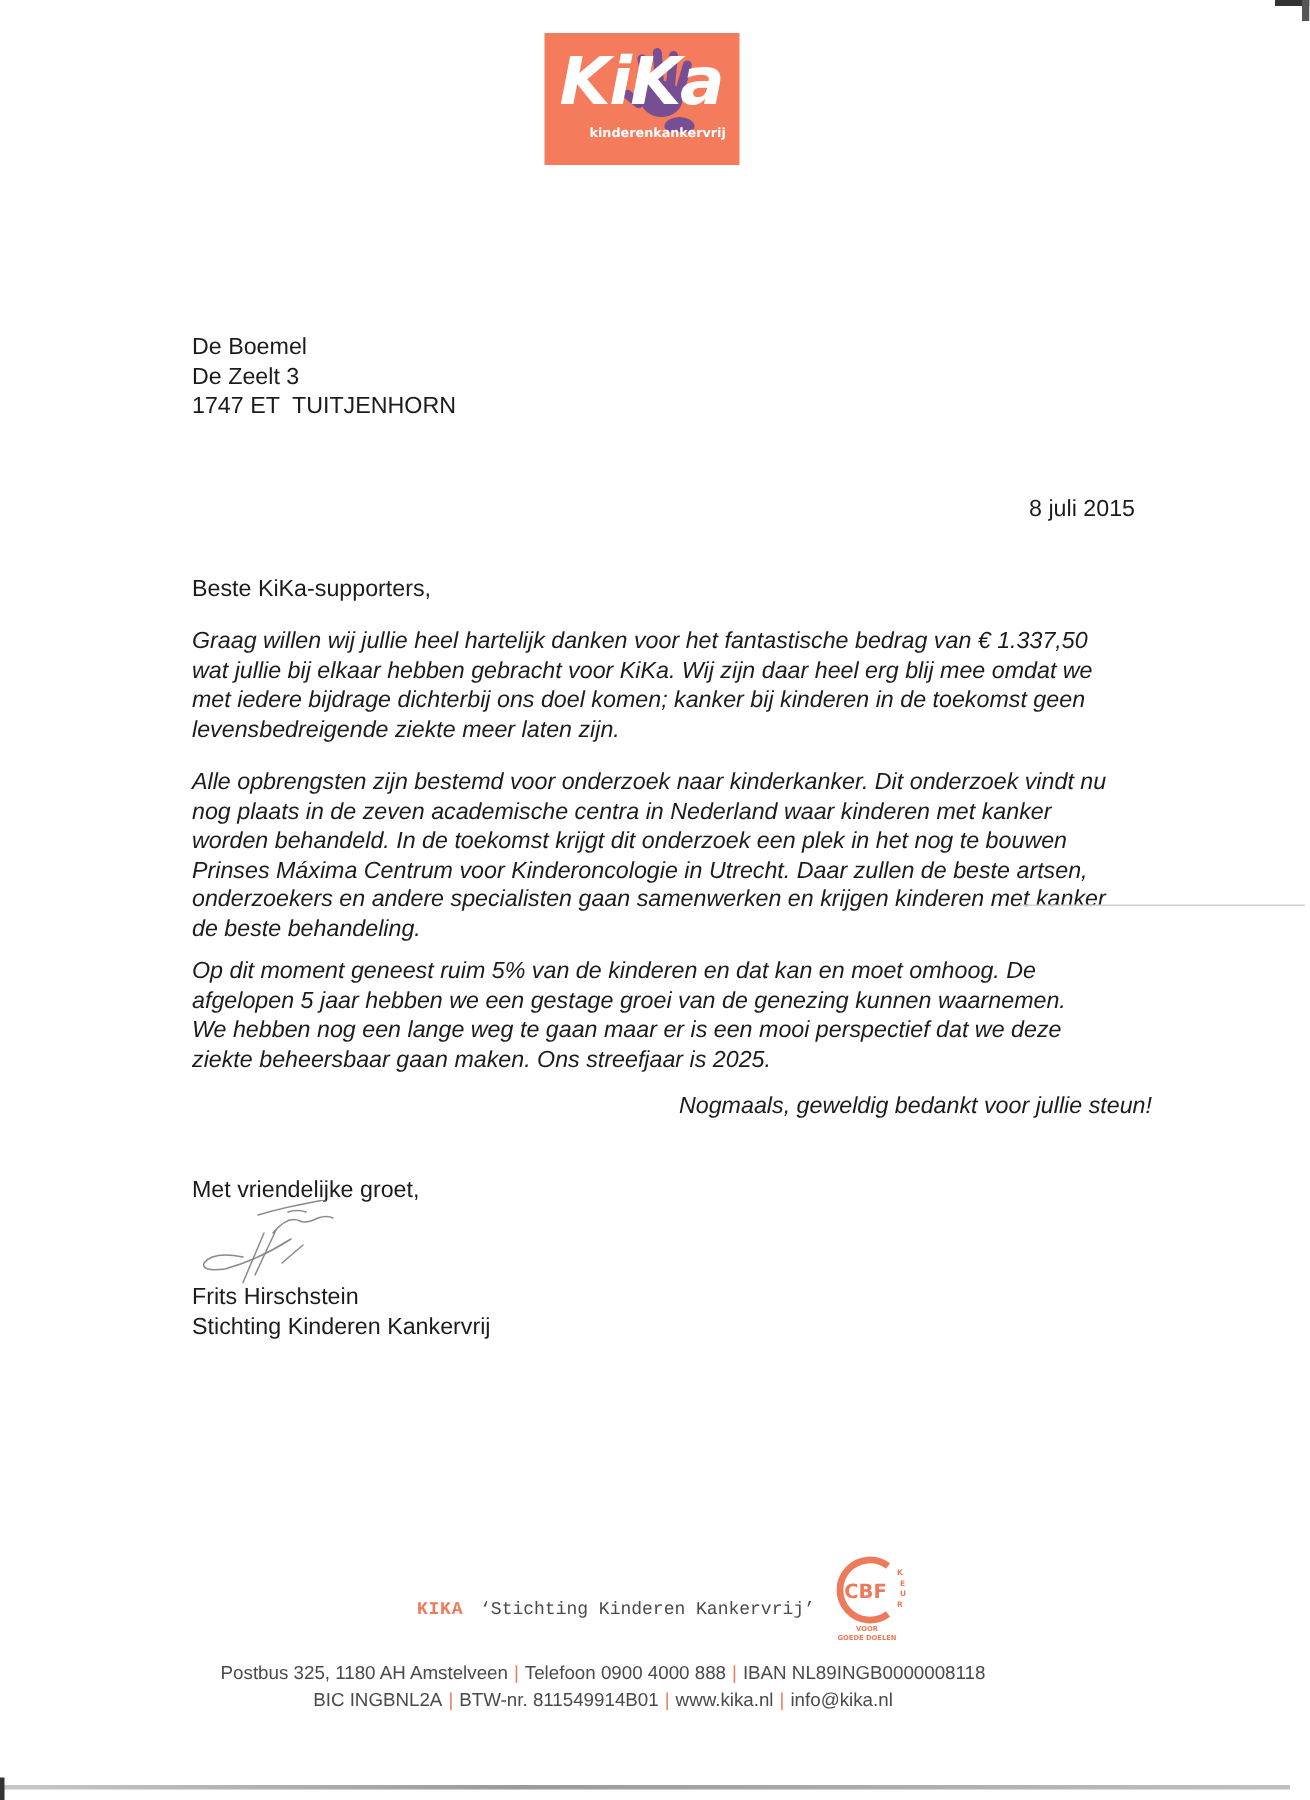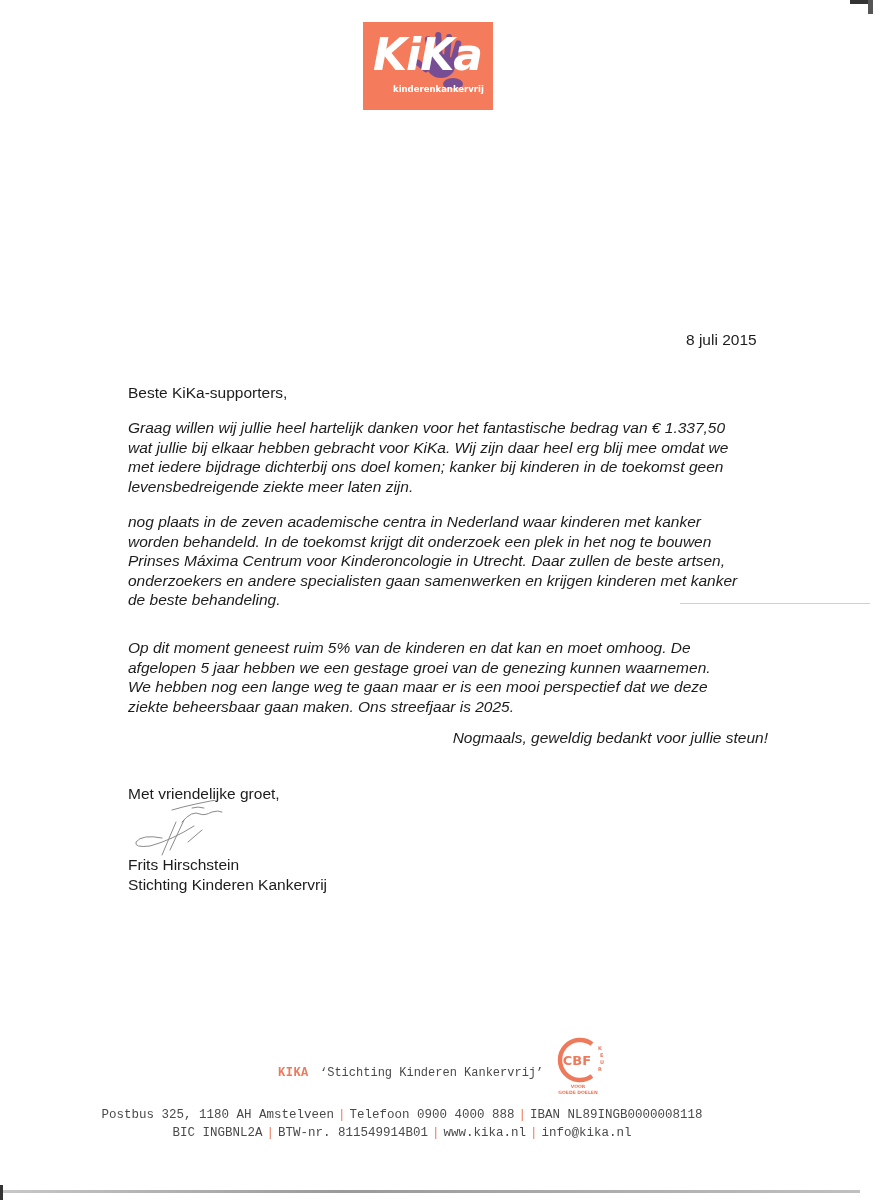--- a/index.html
+++ b/index.html
@@ -57,21 +57,21 @@
     font-family: Liberation Mono, monospace; font-size: 12px; color: #4a4a4a;
     white-space: nowrap;
   }
   .footer-brand .kika { color: #ee7a5c; font-weight: bold; letter-spacing: 0.5px; margin-right: 4px; }
   .cbf { position: absolute; left: 552px; top: 1036px; width: 52px; height: 62px; }
   .cbf .voor { position: absolute; left: 0; top: 48px; width: 52px; text-align: center;
     font-family: "DejaVu Sans", sans-serif; font-size: 4.5px; line-height: 6px; color: #ee7a5c; font-weight: bold; }
 
   .footer-contact {
     position: absolute; left: 0; width: 804px; text-align: center;
-    font-family: Liberation Mono, monospace; font-size: 12.5px; color: #4a4a4a; white-space: nowrap;
+    font-family: Liberation Sans, sans-serif; font-size: 12.5px; color: #4a4a4a; white-space: nowrap;
   }
   .fc1 { top: 1108px; }
   .fc2 { top: 1126px; }
   .sep { color: #ee7a5c; margin: 0 4px; }
 
   .footer-fine {
     position: absolute; left: 30px; width: 820px;
     font-family: "DejaVu Sans Mono", monospace; font-size: 7.1px; line-height: 11px;
     color: #e0968a; white-space: nowrap; letter-spacing: -0.15px; text-transform: uppercase;
   }
@@ -94,33 +94,39 @@
         <rect x="32" y="6" width="6" height="26" rx="3" transform="rotate(6 35 19)"></rect>
         <rect x="40" y="12" width="6" height="22" rx="3" transform="rotate(16 43 23)"></rect>
         <rect x="6" y="30" width="6" height="16" rx="3" transform="rotate(-50 9 38)"></rect>
         <ellipse cx="40" cy="56" rx="10" ry="6"></ellipse>
       </g>
     </svg>
     <div class="wordmark">KiKa</div>
     <div class="tagline">kinderenkankervrij</div>
   </div>
 
+  <div class="text address">
+    <div>De Boemel</div>
+    <div>De Zeelt 3</div>
+    <div style="white-space:pre;">1747 ET  TUITJENHORN</div>
+  </div>
 
   <div class="text date">8 juli 2015</div>
 
   <div class="text salutation">Beste KiKa-supporters,</div>
 
   <div class="text para p1">
     <div>Graag willen wij jullie heel hartelijk danken voor het fantastische bedrag van € 1.337,50</div>
     <div>wat jullie bij elkaar hebben gebracht voor KiKa. Wij zijn daar heel erg blij mee omdat we</div>
     <div>met iedere bijdrage dichterbij ons doel komen; kanker bij kinderen in de toekomst geen</div>
     <div>levensbedreigende ziekte meer laten zijn.</div>
   </div>
 
   <div class="text para p2">
+    <div>Alle opbrengsten zijn bestemd voor onderzoek naar kinderkanker. Dit onderzoek vindt nu</div>
     <div>nog plaats in de zeven academische centra in Nederland waar kinderen met kanker</div>
     <div>worden behandeld. In de toekomst krijgt dit onderzoek een plek in het nog te bouwen</div>
     <div>Prinses Máxima Centrum voor Kinderoncologie in Utrecht. Daar zullen de beste artsen,</div>
     <div>onderzoekers en andere specialisten gaan samenwerken en krijgen kinderen met kanker</div>
     <div>de beste behandeling.</div>
   </div>
 
   <div class="fold-line"></div>
 
   <div class="text para p3">

